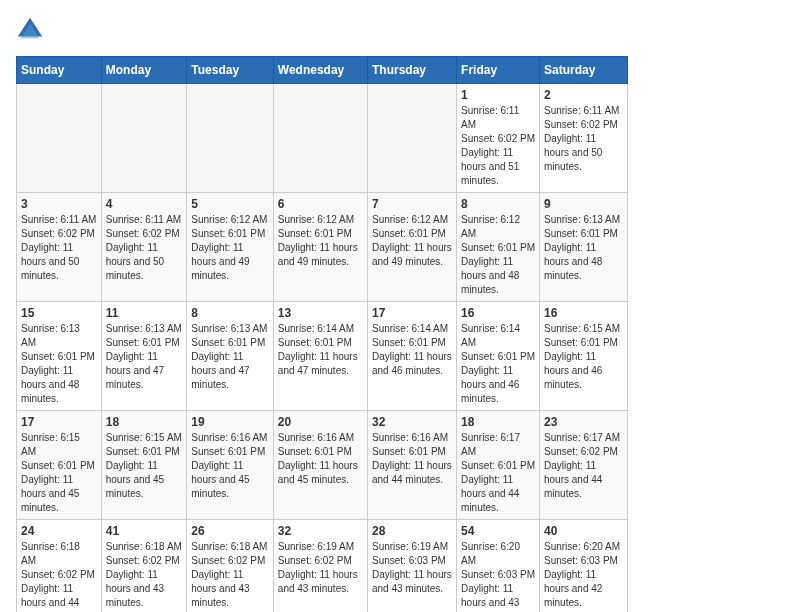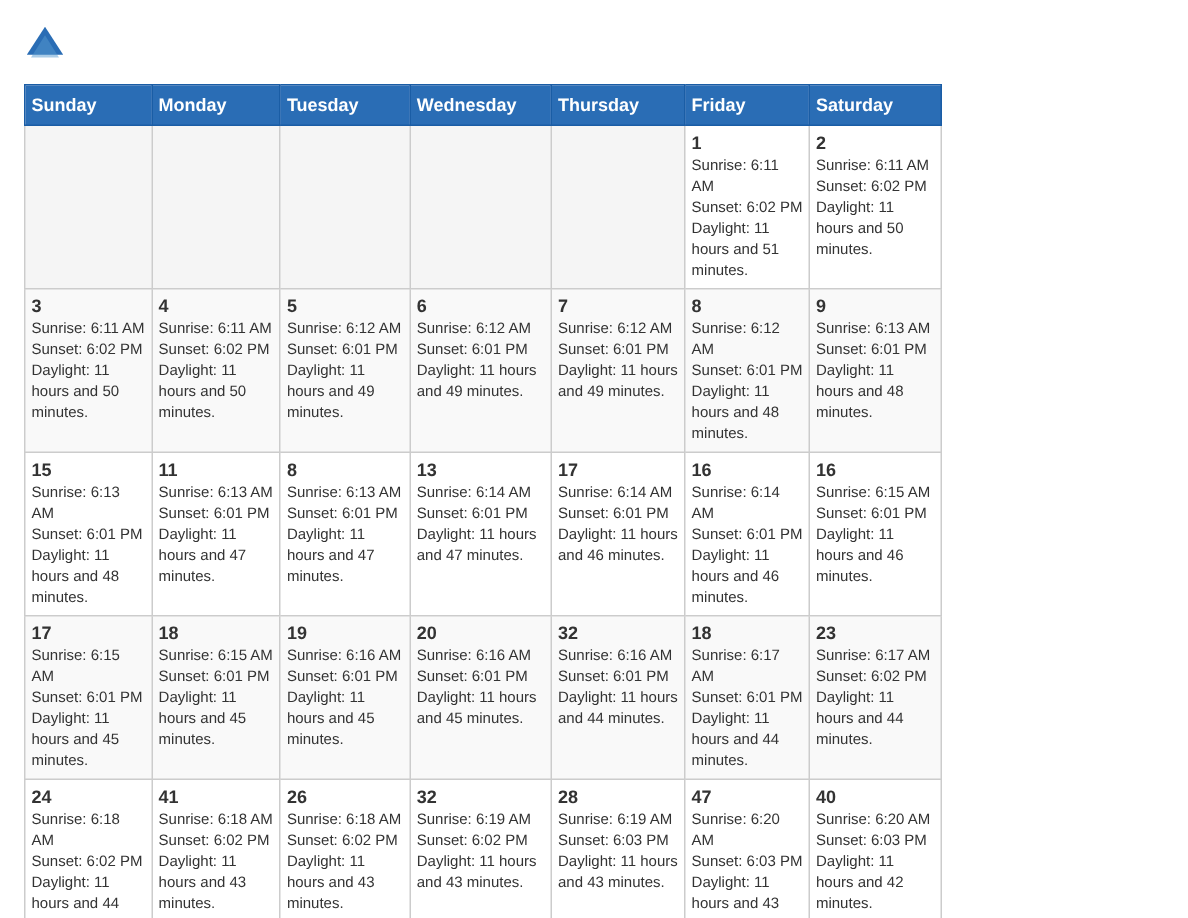--- a/index.html
+++ b/index.html
@@ -309,21 +309,21 @@
 Sunset: 6:02 PM
 Daylight: 11 hours and 43 minutes.</div>
           </td>
           <td>
             <span class="day-num">28</span>
             <div class="day-info" style="white-space: pre-line;">Sunrise: 6:19 AM
 Sunset: 6:03 PM
 Daylight: 11 hours and 43 minutes.</div>
           </td>
           <td>
-            <span class="day-num">47</span>
+            <span class="day-num">54</span>
             <div class="day-info" style="white-space: pre-line;">Sunrise: 6:20 AM
 Sunset: 6:03 PM
 Daylight: 11 hours and 43 minutes.</div>
           </td>
           <td>
             <span class="day-num">40</span>
             <div class="day-info" style="white-space: pre-line;">Sunrise: 6:20 AM
 Sunset: 6:03 PM
 Daylight: 11 hours and 42 minutes.</div>
           </td>

